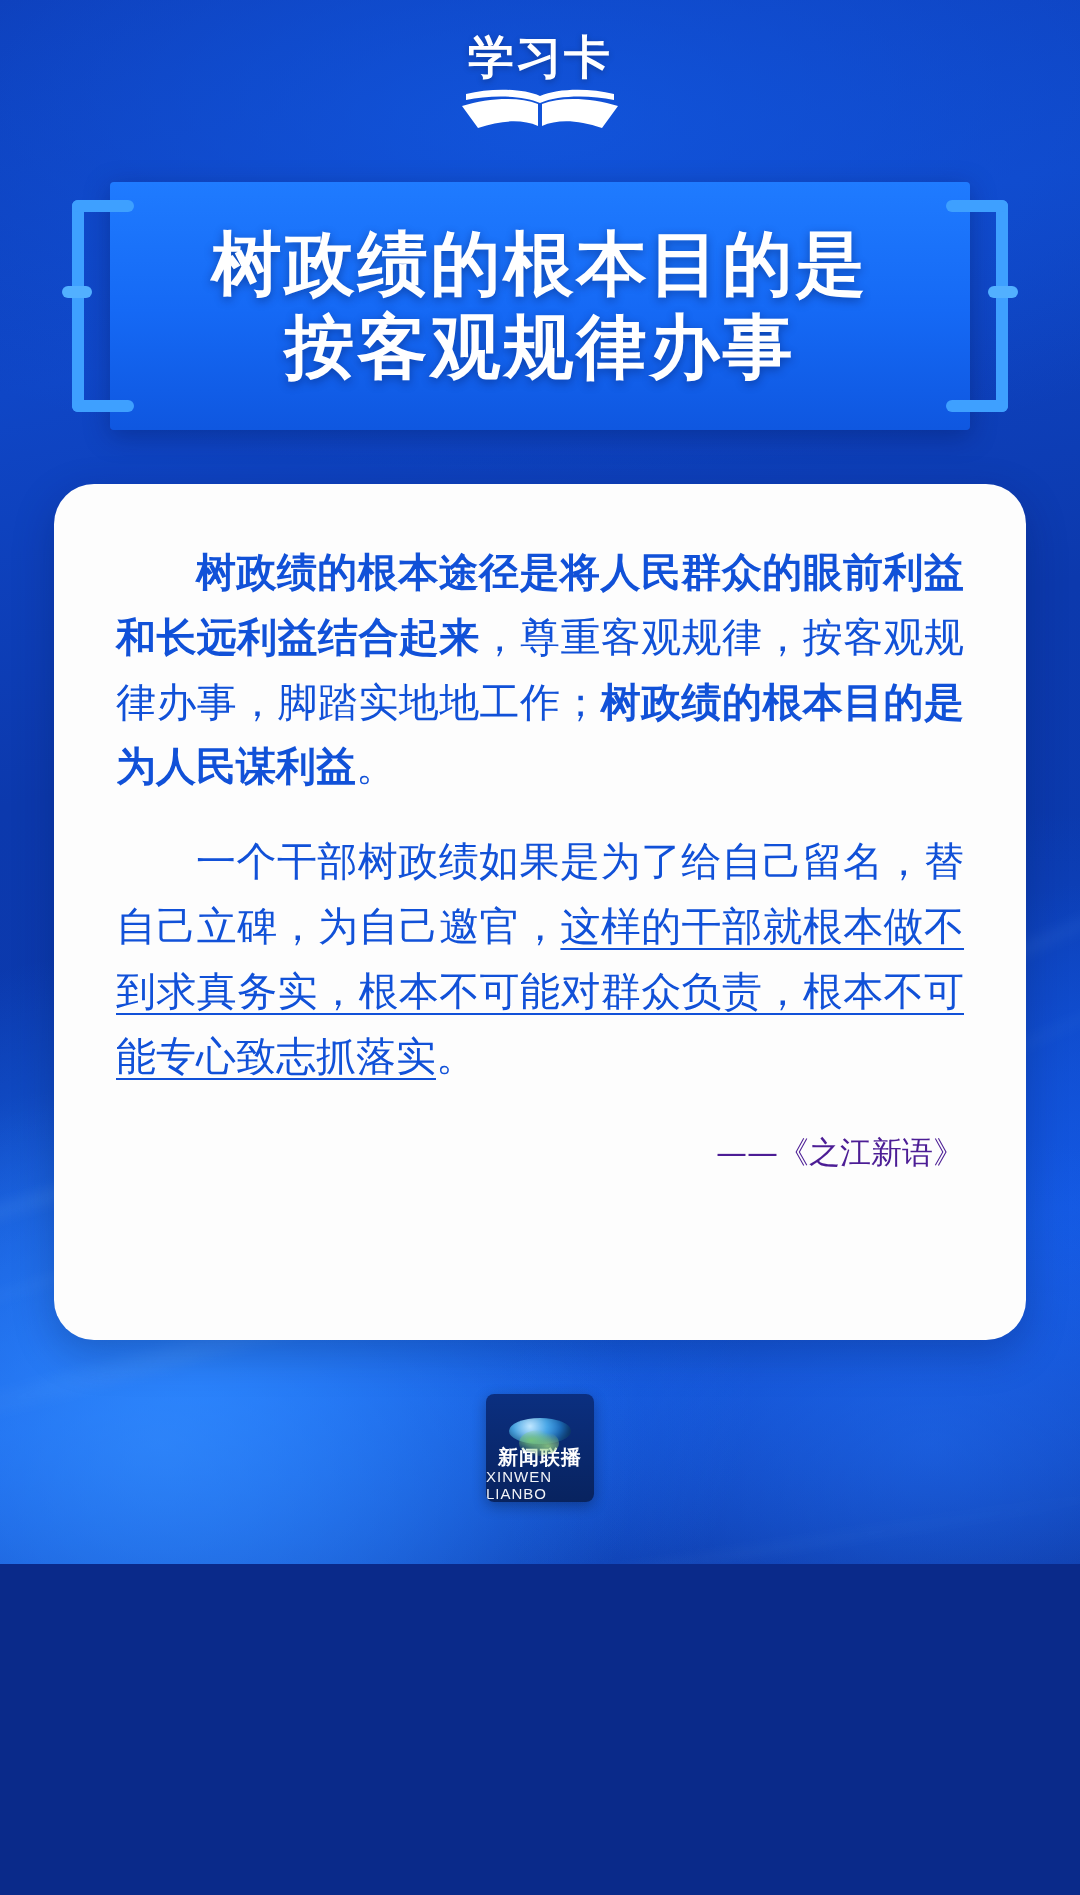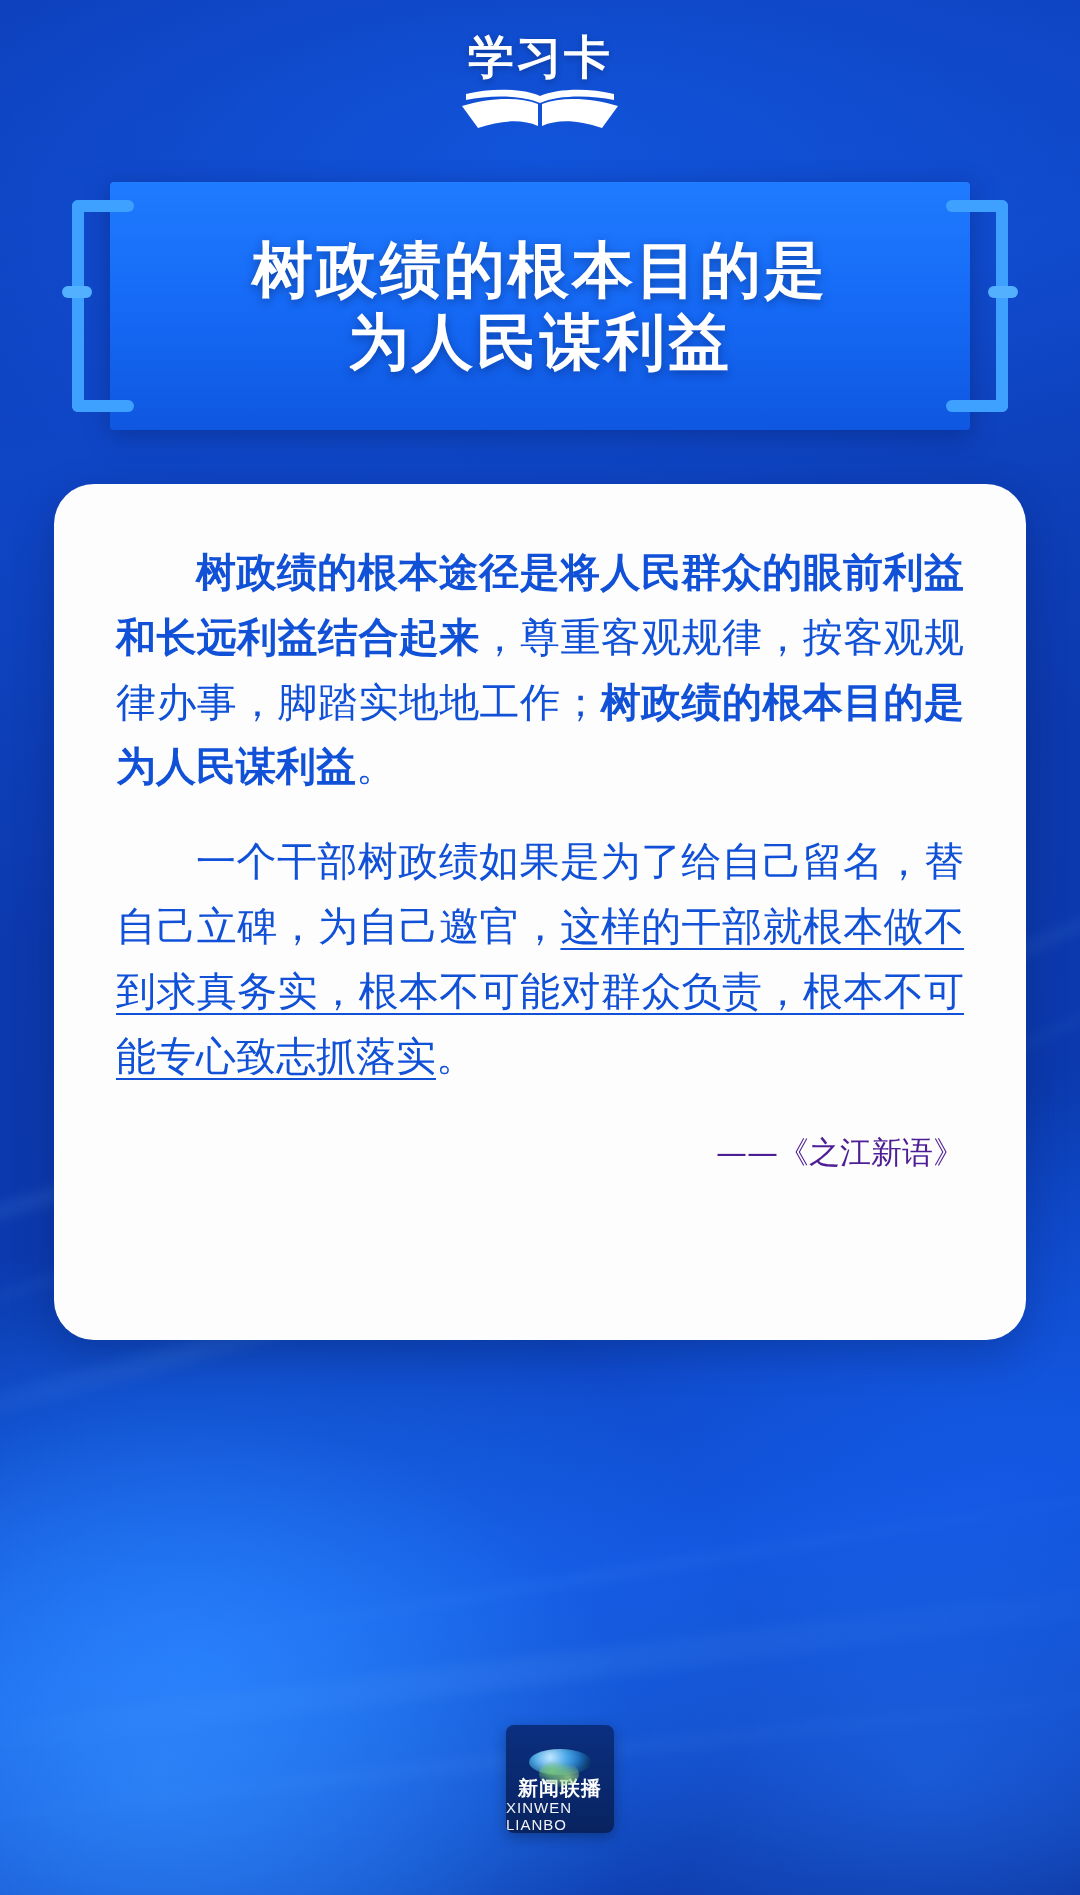--- a/index.html
+++ b/index.html
@@ -11,21 +11,21 @@
     width: 1080px;
     height: 1895px;
     font-family: "Liberation Sans", "DejaVu Sans", sans-serif;
     overflow: hidden;
   }
 
   
   .poster {
     position: relative;
     width: 1080px;
-    height: 1895px;
+    height: 1564px;
     overflow: hidden;
     background:
       radial-gradient(ellipse 900px 700px at 18% 88%, rgba(30,120,255,0.85) 0%, rgba(12,60,190,0.0) 62%),
       radial-gradient(ellipse 1000px 620px at 92% 78%, rgba(20,90,230,0.75) 0%, rgba(10,50,170,0.0) 66%),
       radial-gradient(ellipse 1200px 500px at 50% 8%, rgba(18,88,225,0.8) 0%, rgba(8,40,150,0.0) 70%),
       linear-gradient(168deg, #0d3bb4 0%, #0f46c6 22%, #0c39ad 45%, #0b3aae 62%, #1152d8 80%, #0a2f96 100%);
   }
   
   .streak {
     position: absolute;
@@ -117,21 +117,21 @@
     position: absolute;
     left: 48px; top: 0;
     width: 860px; height: 248px;
     display: flex;
     flex-direction: column;
     align-items: center;
     justify-content: center;
     color: #ffffff;
     font-family: "DejaVu Sans", "Liberation Sans", sans-serif;
     font-weight: 700;
-    font-size: 61px;
+    font-size: 70px;
     line-height: 1.18;
     letter-spacing: 3px;
     text-shadow: 0 3px 10px rgba(0, 25, 90, 0.45);
   }
   .title-line { white-space: nowrap; }
 
   
   .card {
     position: absolute;
     left: 54px;
@@ -177,21 +177,20 @@
     border-radius: 8px;
     background: linear-gradient(180deg, #0b2f80 0%, #08235f 100%);
     box-shadow: 0 4px 14px rgba(0,0,0,0.3);
     display: flex;
     flex-direction: column;
     align-items: center;
     justify-content: flex-start;
     padding-top: 24px;
     box-sizing: border-box;
     overflow: hidden;
-    margin-left: 20px;
   }
   .badge-globe {
     width: 62px; height: 52px;
     border-radius: 50%;
     background:
       radial-gradient(circle at 34% 32%, #bfe6ff 0%, #4aa8e8 38%, #1d6fc0 70%, #0c3f85 100%);
     position: relative;
     box-shadow: inset -4px -4px 10px rgba(0,0,0,0.35);
   }
   .badge-globe::after {
@@ -257,21 +256,21 @@
         <span class="m"></span>
     </div>
     <div class="bracket right">
       <span class="v"></span>
         <span class="t"></span>
         <span class="b"></span>
         <span class="m"></span>
     </div>
     <div class="title-text">
       <span class="title-line">树政绩的根本目的是</span>
-      <span class="title-line">为人民谋利益</span>
+      <span class="title-line">按客观规律办事</span>
     </div>
   </div>
 
   <div class="card">
     <p class="para">
       <span class="bold">树政绩的根本途径是将人民群众的眼前利益和长远利益结合起来</span><span>，尊重客观规律，按客观规律办事，脚踏实地地工作；</span><span class="bold">树政绩的根本目的是为人民谋利益</span><span>。</span>
     </p>
     <p class="para">
       <span>一个干部树政绩如果是为了给自己留名，替自己立碑，为自己邀官，</span><span class="u">这样的干部就根本做不到求真务实，根本不可能对群众负责，根本不可能专心致志抓落实</span><span>。</span>
     </p>

